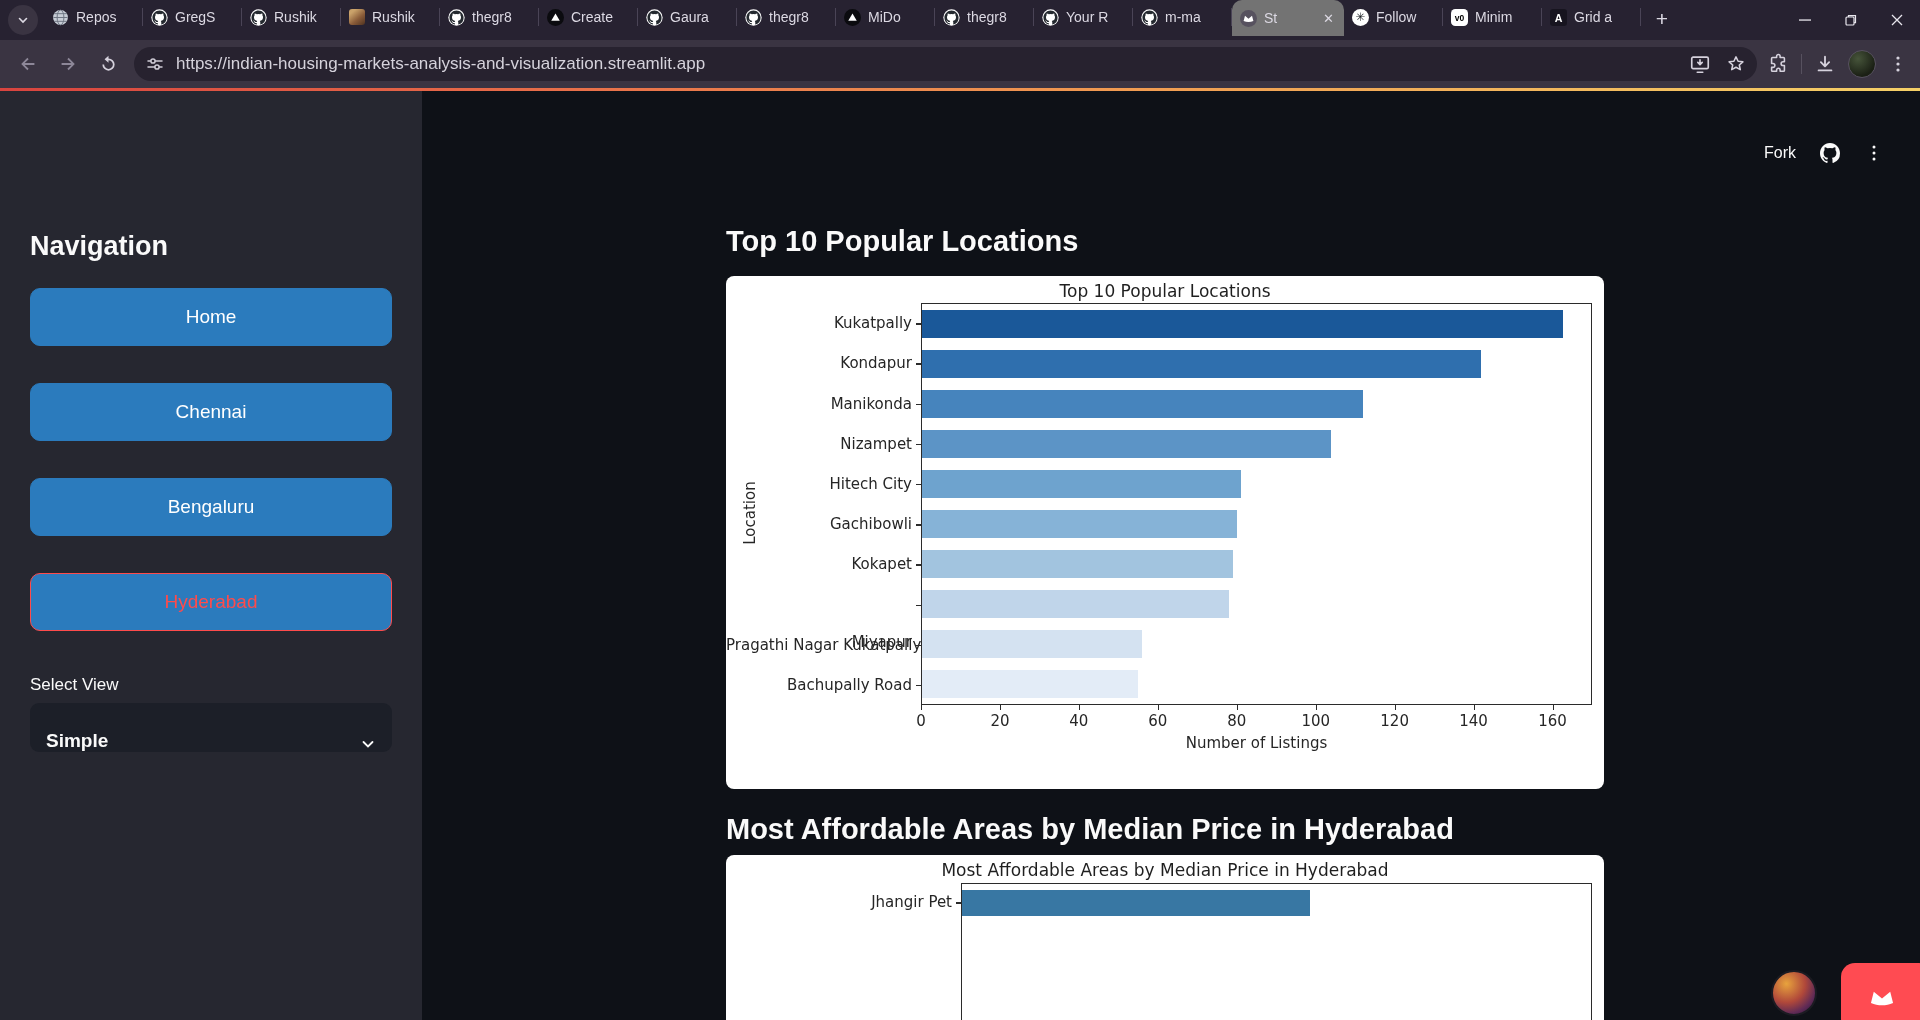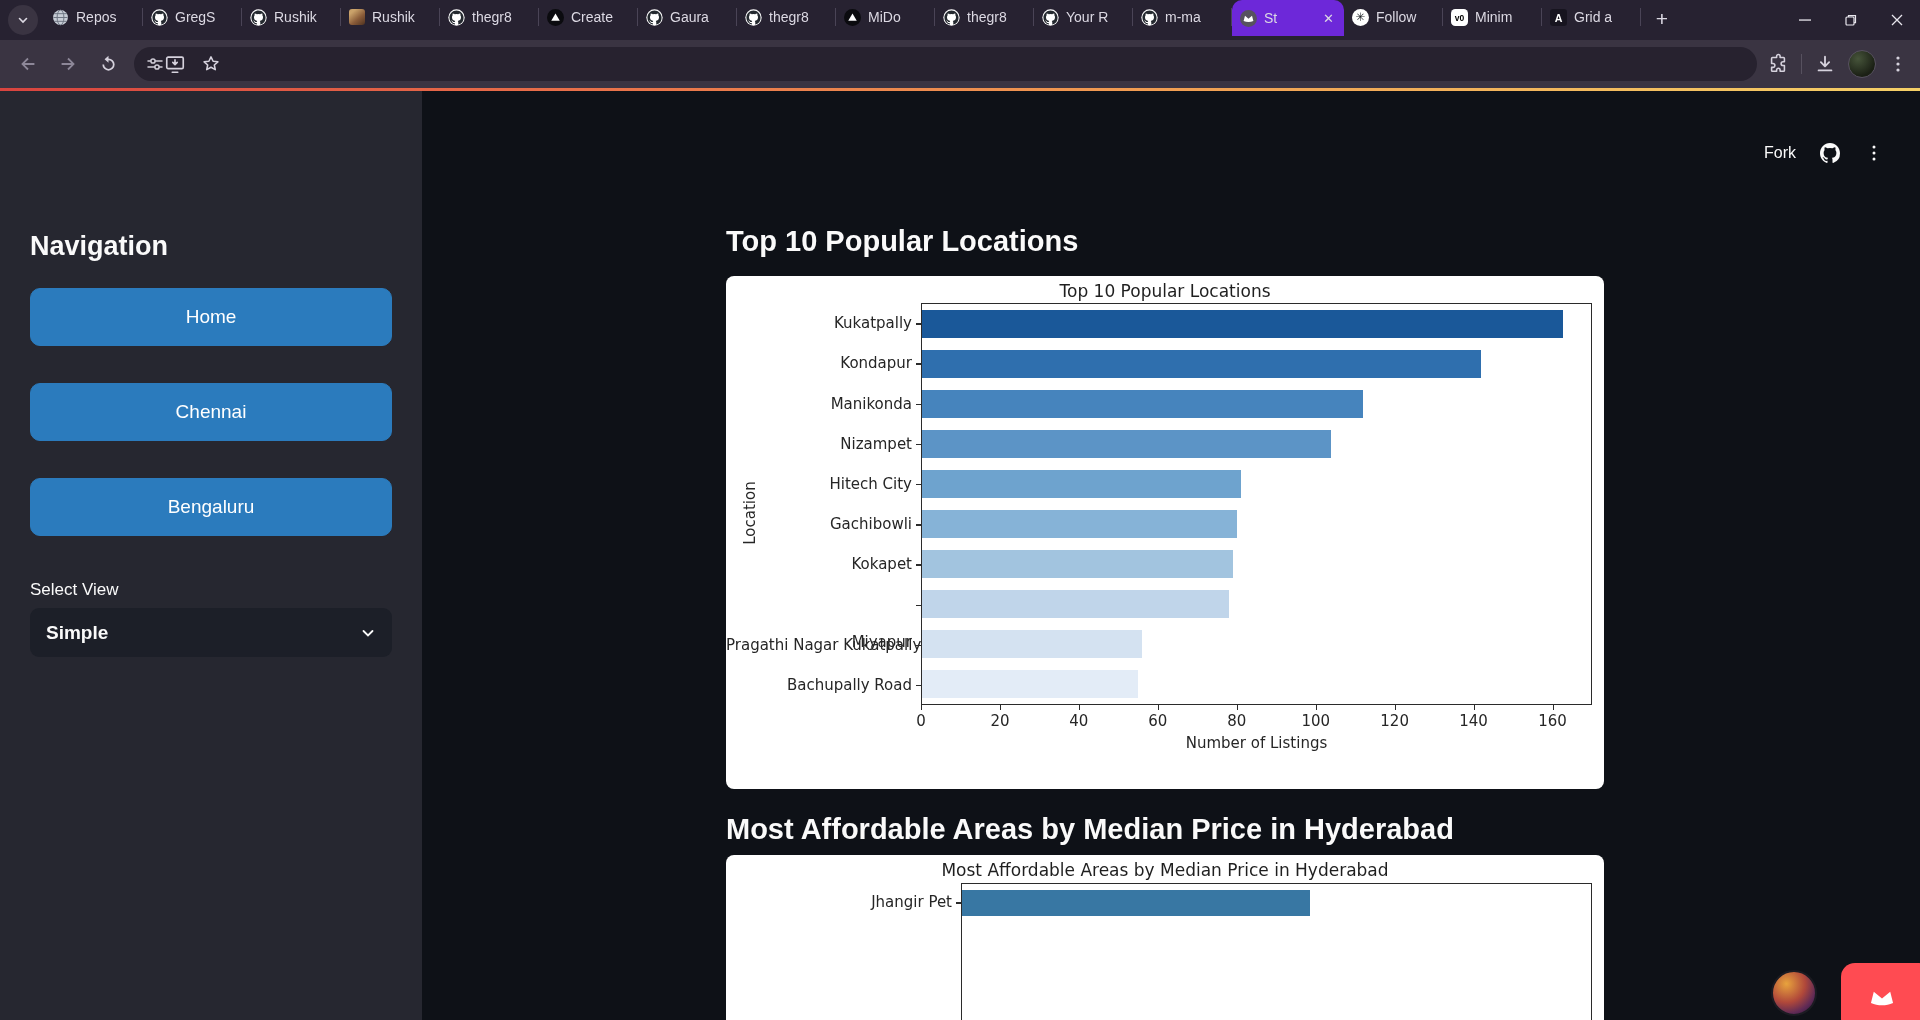--- a/index.html
+++ b/index.html
@@ -7,21 +7,21 @@
               font-family:"Liberation Sans", sans-serif; }
 
   
   .tabstrip { height:40px; background:#272231; display:flex; align-items:flex-end; position:relative; }
   .tab-search { width:30px; height:30px; border-radius:15px; background:#3a3442; margin:5px 6px 5px 8px;
                 display:flex; align-items:center; justify-content:center; align-self:center; cursor:pointer; }
   .tabs { display:flex; height:40px; align-items:flex-start; }
   .tab { width:99px; height:34px; display:flex; align-items:center; gap:7px; padding:0 8px;
          color:#dcd9e3; font-size:14px; position:relative; cursor:pointer; }
   .tab .sep { position:absolute; right:0; top:8px; width:1px; height:18px; background:#4a4456; }
-  .tab.active { width:112px; height:36px; background:#6d28d9; border-radius:10px 10px 0 0; }
+  .tab.active { width:112px; height:36px; background:#737373; border-radius:10px 10px 0 0; }
   .tab-title { white-space:nowrap; overflow:hidden; flex:1;
                -webkit-mask-image:linear-gradient(90deg,#000 70%,transparent);
                mask-image:linear-gradient(90deg,#000 70%,transparent); }
   .tab-close { font-size:13px; color:#dcd9e3; padding:0 2px; cursor:pointer; }
   .fav-avatar { width:16px; height:16px; border-radius:3px; display:inline-block;
                 background:linear-gradient(140deg,#caa26a 20%,#8a5c39 60%,#4e3220); flex:none; }
   .newtab { width:30px; height:30px; margin:5px 0 5px 6px; align-self:center; border-radius:15px;
             color:#dcd9e3; font-size:21px; line-height:28px; text-align:center; cursor:pointer; }
   .wincontrols { position:absolute; right:0; top:0; height:40px; display:flex; }
   .winbtn { width:46px; height:40px; display:flex; align-items:center; justify-content:center; cursor:pointer; }
@@ -43,21 +43,21 @@
   
   .app { display:flex; height:929px; background:#0e1117; }
   .sidebar { width:422px; flex:none; background:#262730; padding:140px 30px 0 30px; }
   .nav-title { color:#fafafa; font-size:27px; font-weight:700; }
   .nav-buttons { margin-top:26px; display:flex; flex-direction:column; gap:37px; }
   .nav-btn { height:58px; width:100%; border-radius:10px; background:#2b7bbd; border:1px solid #2b7bbd;
              color:#ffffff; font-size:19px; display:flex; align-items:center; justify-content:center; cursor:pointer; }
   .nav-btn.active { color:#ff4b4b; border:1px solid #ff4b4b; }
   .select-label { margin-top:44px; color:#fafafa; font-size:17px; }
   .selectbox { margin-top:8px; height:49px; background:#1c1f28; border-radius:9px; display:flex;
-               align-items:center; justify-content:space-between; padding:0 16px; cursor:pointer; }
+               align-items:flex-end; justify-content:space-between; padding:0 16px; cursor:pointer; }
   .selectbox span { color:#fafafa; font-size:19px; font-weight:700; }
 
   .main { flex:1; position:relative; background:#0e1117; }
   .header-actions { position:absolute; top:50px; right:36px; display:flex; align-items:center; gap:22px; z-index:5; }
   .fork-label { color:#fafafa; font-size:16px; cursor:pointer; }
   .kebab { color:#fafafa; cursor:pointer; display:flex; }
 
   .scroll-content { position:absolute; top:91px; left:0; right:0; bottom:0; overflow:hidden; }
   .content-col { width:878px; margin-left:304px; }
   h1.app-title { margin-top:-20px; color:#fafafa; font-size:48px; line-height:1.38; font-weight:700; }
@@ -299,20 +299,21 @@
     </div>
     <div class="urlpill">
       <svg width="18" height="18" viewBox="0 0 18 18">
           <g stroke="#cfccd6" stroke-width="1.5" stroke-linecap="round">
             <line x1="2" y1="6" x2="16" y2="6"></line>
             <line x1="2" y1="12" x2="16" y2="12"></line>
           </g>
           <circle cx="7" cy="6" r="2.1" fill="#27222f" stroke="#cfccd6" stroke-width="1.5"></circle>
           <circle cx="11" cy="12" r="2.1" fill="#27222f" stroke="#cfccd6" stroke-width="1.5"></circle>
         </svg>
+      <span class="url">https://indian-housing-markets-analysis-and-visualization.streamlit.app</span>
       <div class="pill-actions">
         <svg width="22" height="22" viewBox="0 0 24 24" fill="none" stroke="#d6d2dd" stroke-width="1.8">
             <rect x="3" y="4.5" width="18" height="12.5" rx="1.5"></rect>
             <path d="M9 21h6" stroke-linecap="round"></path>
             <path d="M12 7.5v5M9.6 10.3 12 12.7l2.4-2.4" stroke-linecap="round" stroke-linejoin="round"></path>
           </svg>
         <svg width="22" height="22" viewBox="0 0 24 24" fill="none" stroke="#d6d2dd" stroke-width="1.7">
             <path d="M12 4.2 14.3 9l5.2.6-3.9 3.5 1.1 5.1L12 15.6 7.3 18.2l1.1-5.1L4.5 9.6 9.7 9z" stroke-linejoin="round"></path>
           </svg>
       </div>
@@ -337,20 +338,21 @@
 
   <div class="decoration"></div>
 
   <div class="app">
     <aside class="sidebar">
       <div class="nav-title">Navigation</div>
       <div class="nav-buttons" id="nav-buttons">
           <div class="nav-btn">Home</div>
           <div class="nav-btn">Chennai</div>
           <div class="nav-btn">Bengaluru</div>
+          <div class="nav-btn active">Hyderabad</div>
         </div>
       <div class="select-label">Select View</div>
       <div class="selectbox">
         <span>Simple</span>
         <svg width="16" height="16" viewBox="0 0 16 16" fill="none" stroke="#fafafa" stroke-width="1.8" stroke-linecap="round">
             <path d="M3.5 6 8 10.5 12.5 6"></path>
           </svg>
       </div>
     </aside>
 

